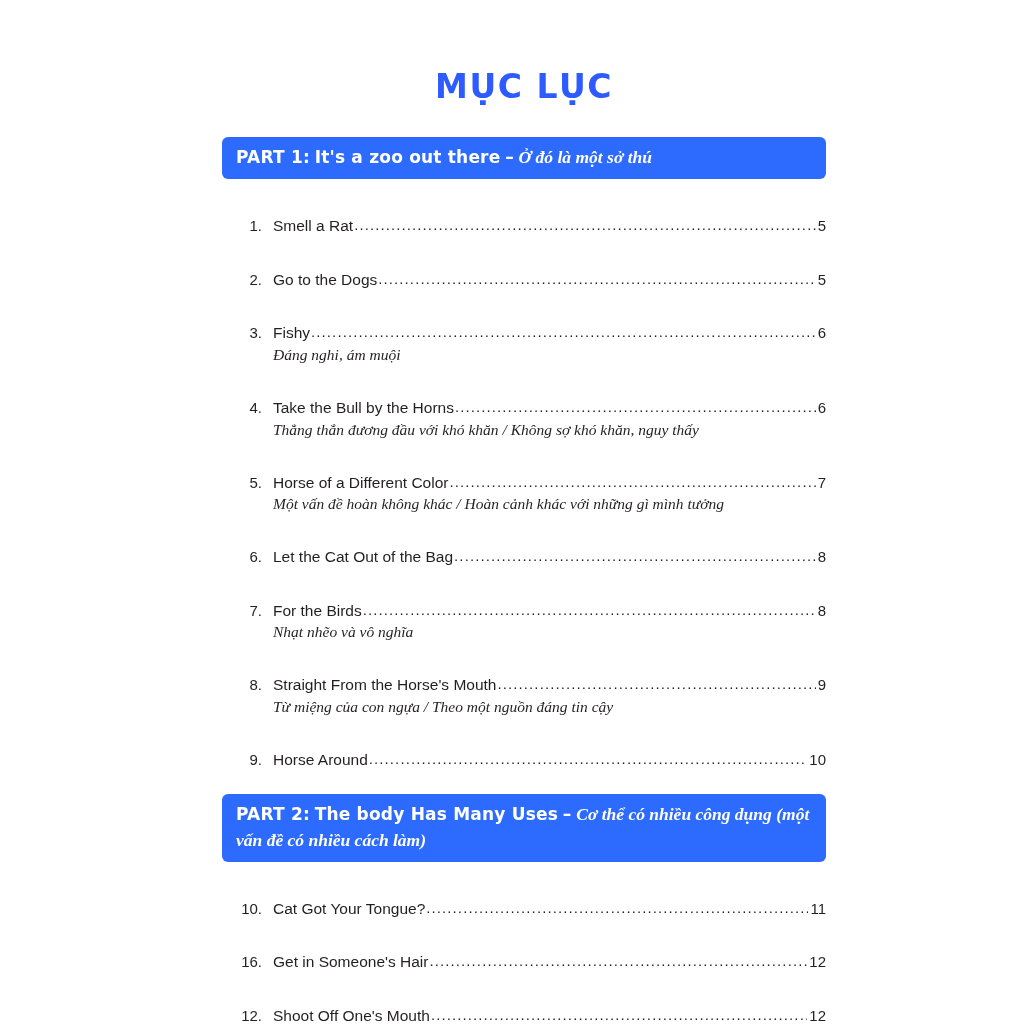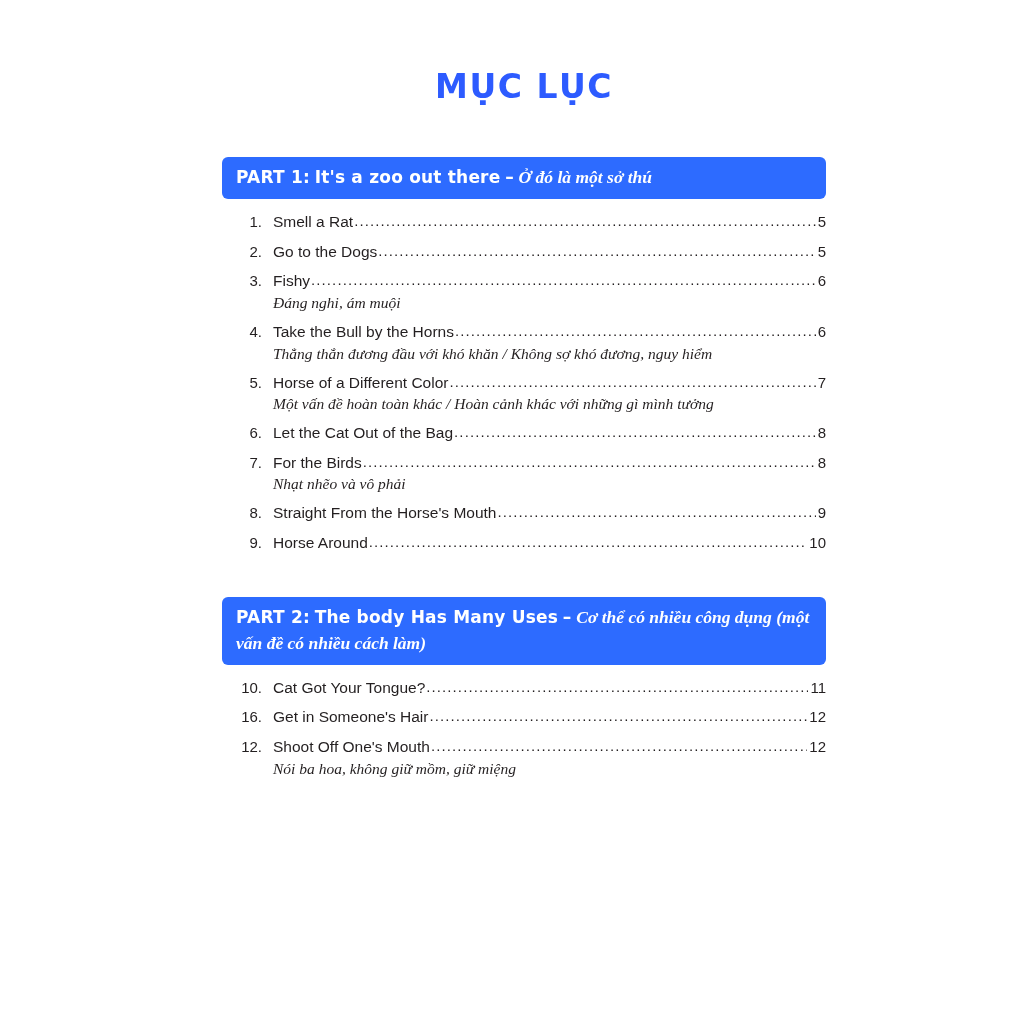--- a/index.html
+++ b/index.html
@@ -42,21 +42,21 @@
   }
   .part-banner {
     background: #2d6bff;
     color: #ffffff;
     border-radius: 6px;
     padding: 8px 14px 9px 14px;
     box-sizing: border-box;
     font-size: 17px;
     line-height: 1.42;
     margin-bottom: 14px;
-    margin-top: 24px;
+    margin-top: 4px;
   }
   .part-banner .label {
     font-family: "DejaVu Sans", sans-serif;
     font-weight: bold;
     letter-spacing: 0.2px;
   }
   .part-banner .en {
     font-family: "DejaVu Sans", sans-serif;
     font-weight: bold;
     letter-spacing: 0.2px;
@@ -82,20 +82,21 @@
     text-align: right;
     padding-right: 11px;
     flex: 0 0 auto;
     font-family: "Liberation Sans", sans-serif;
     font-size: 15px;
   }
   .entry-title {
     flex: 0 0 auto;
     white-space: nowrap;
     font-family: "Liberation Sans", sans-serif;
+    margin-top: 24px;
   }
   .entry-dots {
     flex: 1 1 auto;
     overflow: hidden;
     white-space: nowrap;
     color: #231f20;
     font-size: 15px;
     letter-spacing: 1.1px;
     margin: 0 1px;
     position: relative;
@@ -164,59 +165,60 @@
       <div class="entry-vi">Đáng nghi, ám muội</div>
     </div>
 
     <div class="entry">
       <div class="entry-main">
         <span class="entry-num">4.</span>
         <span class="entry-title">Take the Bull by the Horns</span>
         <span class="entry-dots">.........................................................................................................................</span>
         <span class="entry-page">6</span>
       </div>
-      <div class="entry-vi">Thẳng thắn đương đầu với khó khăn / Không sợ khó đương, nguy hiểm</div>
+      <div class="entry-vi">Thẳng thắn đương đầu với khó khăn / Không sợ khó khăn, nguy thấy</div>
     </div>
 
     <div class="entry">
       <div class="entry-main">
         <span class="entry-num">5.</span>
         <span class="entry-title">Horse of a Different Color</span>
         <span class="entry-dots">.........................................................................................................................</span>
         <span class="entry-page">7</span>
       </div>
-      <div class="entry-vi">Một vấn đề hoàn toàn khác / Hoàn cảnh khác với những gì mình tưởng</div>
+      <div class="entry-vi">Một vấn đề hoàn không khác / Hoàn cảnh khác với những gì mình tưởng</div>
     </div>
 
     <div class="entry">
       <div class="entry-main">
         <span class="entry-num">6.</span>
         <span class="entry-title">Let the Cat Out of the Bag</span>
         <span class="entry-dots">.........................................................................................................................</span>
         <span class="entry-page">8</span>
       </div>
     </div>
 
     <div class="entry">
       <div class="entry-main">
         <span class="entry-num">7.</span>
         <span class="entry-title">For the Birds</span>
         <span class="entry-dots">.........................................................................................................................</span>
         <span class="entry-page">8</span>
       </div>
-      <div class="entry-vi">Nhạt nhẽo và vô phải</div>
+      <div class="entry-vi">Nhạt nhẽo và vô nghĩa</div>
     </div>
 
     <div class="entry">
       <div class="entry-main">
         <span class="entry-num">8.</span>
         <span class="entry-title">Straight From the Horse's Mouth</span>
         <span class="entry-dots">.........................................................................................................................</span>
         <span class="entry-page">9</span>
       </div>
+      <div class="entry-vi">Từ miệng  của con ngựa / Theo một nguồn đáng tin cậy</div>
     </div>
 
     <div class="entry">
       <div class="entry-main">
         <span class="entry-num">9.</span>
         <span class="entry-title">Horse Around</span>
         <span class="entry-dots">.........................................................................................................................</span>
         <span class="entry-page">10</span>
       </div>
     </div>

